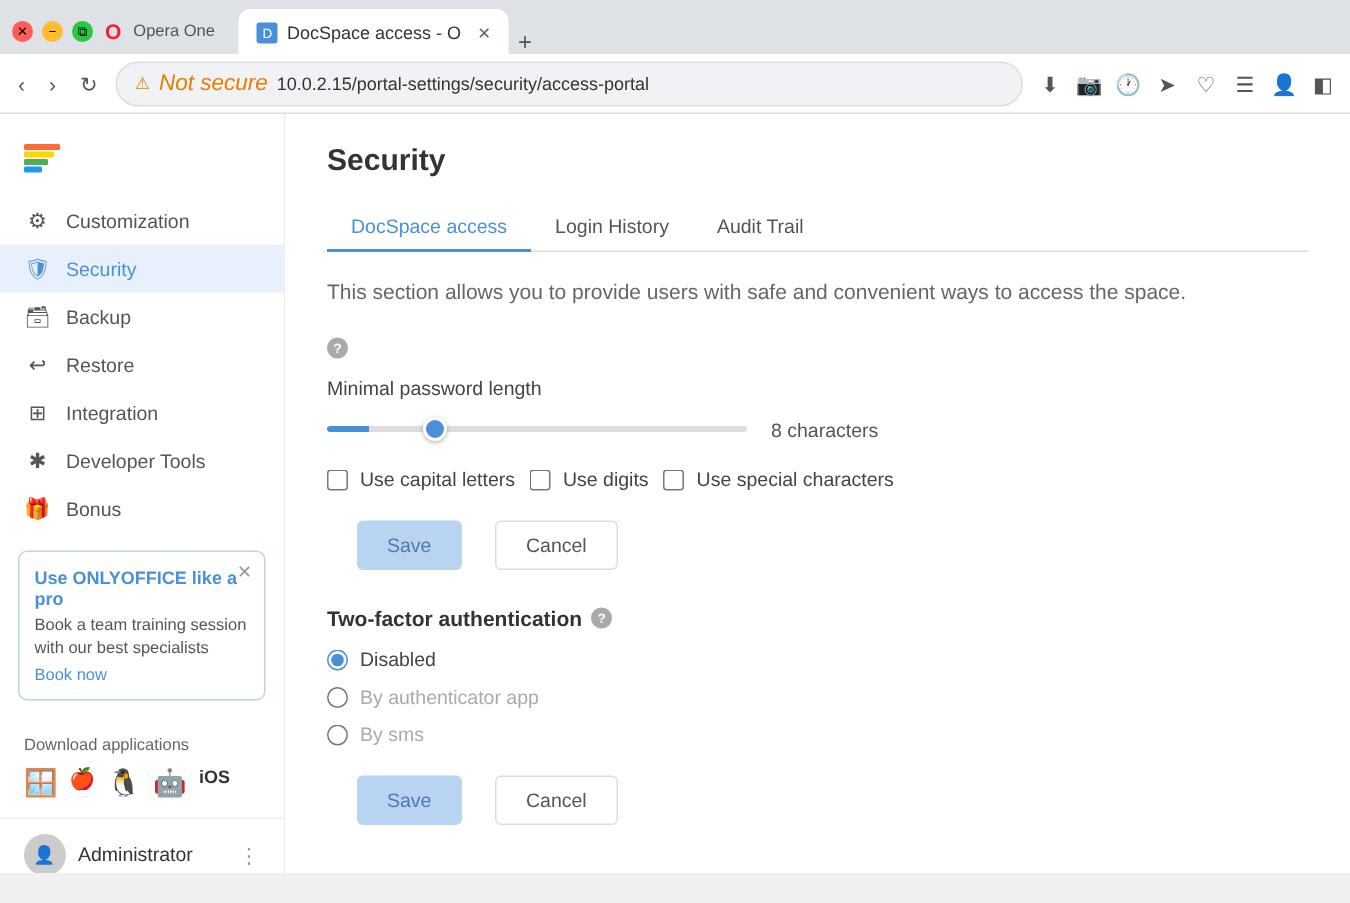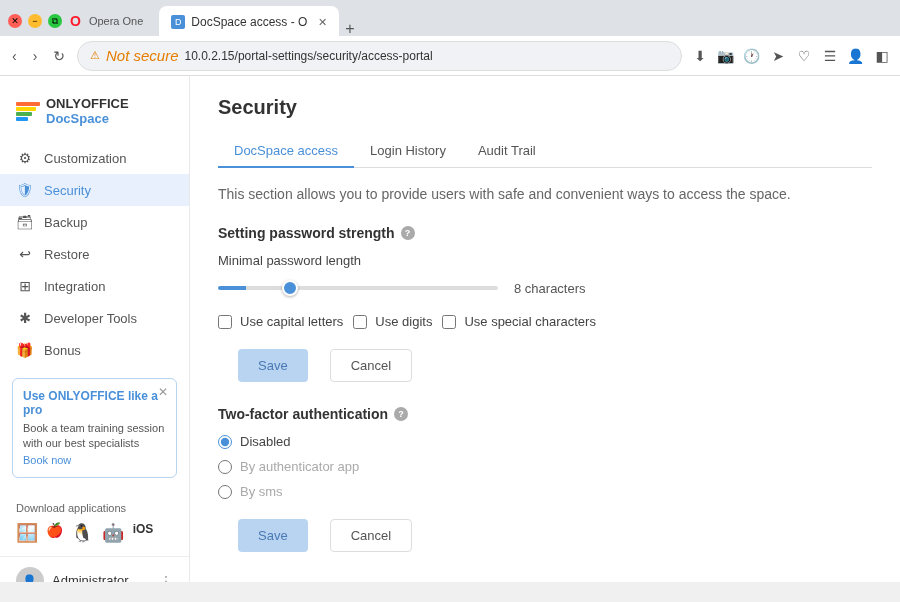--- a/index.html
+++ b/index.html
@@ -151,23 +151,20 @@
   <div class="app-container">
 
     <div class="sidebar">
       <div class="logo-area">
         <div class="stack-logo">
           <div class="stack-line stack-l1"></div>
           <div class="stack-line stack-l2"></div>
           <div class="stack-line stack-l3"></div>
           <div class="stack-line stack-l4"></div>
         </div>
-        <span style="font-size:13px;font-weight:600;color:#333;">
-          <span style="color:#333;">ONLYOFFICE</span><span style="color:#4a90d9;"> DocSpace</span>
-        </span>
       </div>
 
       <div class="nav-item">
         <span class="icon">⚙</span>
         <span>Customization</span>
       </div>
       <div class="nav-item active">
         <span class="icon">🛡</span>
         <span>Security</span>
       </div>
@@ -222,21 +219,20 @@
 
       <div class="tabs">
         <div class="tab-item active">DocSpace access</div>
         <div class="tab-item">Login History</div>
         <div class="tab-item">Audit Trail</div>
       </div>
 
       <p class="section-desc">This section allows you to provide users with safe and convenient ways to access the space.</p>
 
       <div class="section-heading">
-        <span>Setting password strength</span>
         <span class="info-icon">?</span>
       </div>
 
       <div class="password-length-label">Minimal password length</div>
 
       <div class="slider-row">
         <div class="slider-container">
           <input type="range" min="1" max="30" value="8" style="">
         </div>
         <span class="slider-value">8 characters</span>

